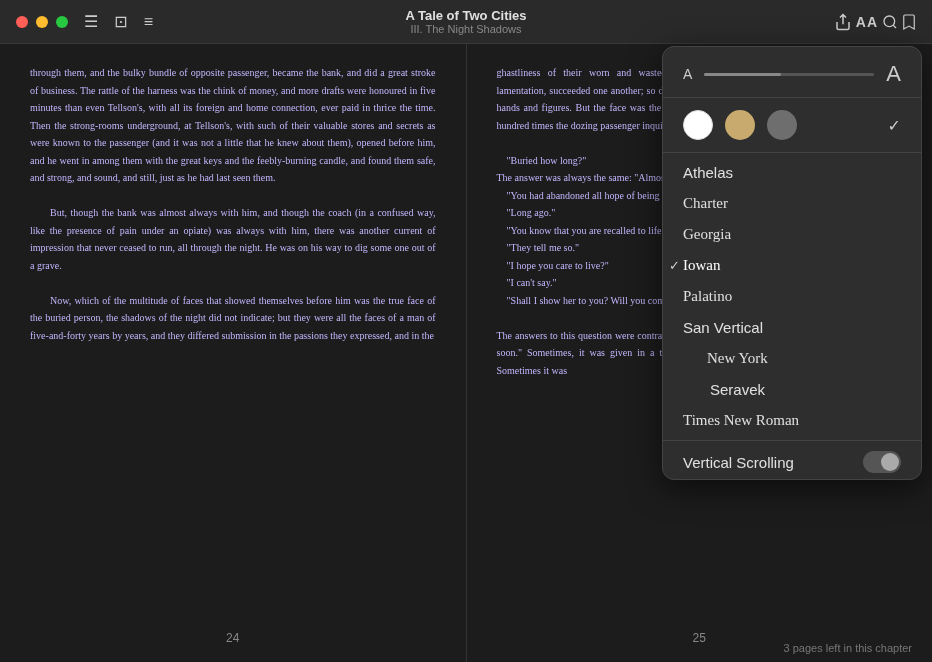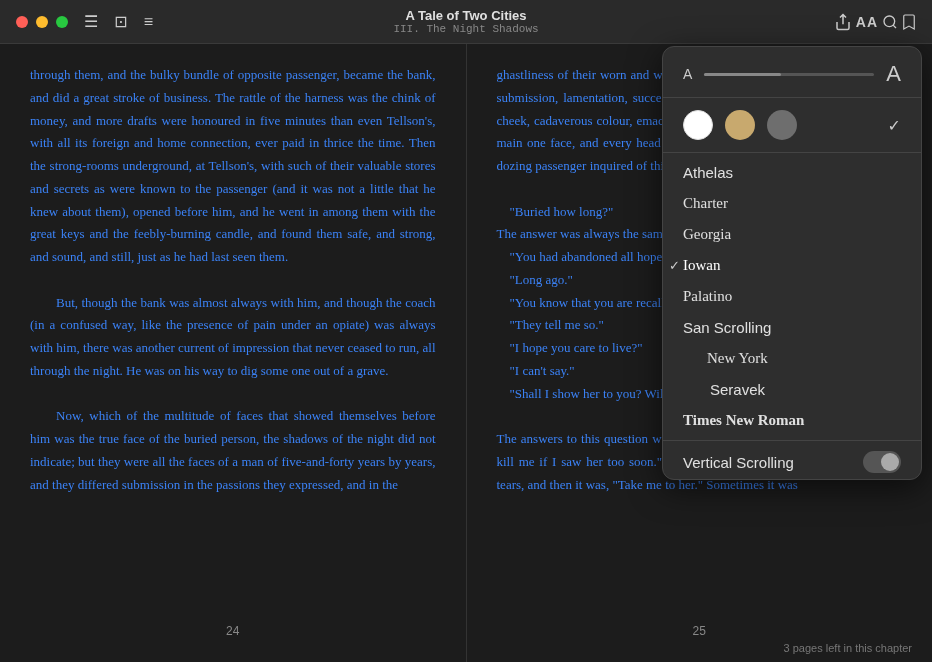--- a/index.html
+++ b/index.html
@@ -50,21 +50,20 @@
 
     .title-main {
       font-size: 13px;
       color: #e0e0e0;
       font-weight: 600;
     }
 
     .title-sub {
       font-size: 11px;
       color: #888;
-      font-family: Liberation Mono, monospace;
     }
 
     .toolbar-icons {
       display: flex;
       gap: 4px;
       align-items: center;
     }
 
     .toolbar-left {
       display: flex;
@@ -91,34 +90,34 @@
     .page {
       flex: 1;
       background: #1c1c1c;
       padding: 20px 30px;
       overflow: hidden;
       position: relative;
       border-right: 1px solid #333;
     }
 
     .page-text {
-      font-size: 13px;
+      font-size: 10px;
       line-height: 1.75;
-      color: #3b82f6;
+      color: #c4b5fd;
       text-align: justify;
       font-family: 'Georgia', serif;
     }
 
     .page-text p {
       margin-bottom: 0;
     }
 
     .page-number {
       position: absolute;
-      bottom: 24px;
+      bottom: 17px;
       left: 50%;
       transform: translateX(-50%);
       font-size: 12px;
       color: #888;
     }
 
     
     .font-panel {
       position: absolute;
       top: 2px;
@@ -228,21 +227,21 @@
     }
 
     .font-athelas { font-family: Liberation Sans, sans-serif; text-align: right; }
     .font-charter { font-family: 'Georgia', serif; }
     .font-georgia { font-family: 'Georgia', serif; }
     .font-iowan { font-family: 'Georgia', serif; }
     .font-palatino { font-family: 'Palatino', serif; }
     .font-sf { font-family: -apple-system, sans-serif; }
     .font-newyork { font-family: 'Georgia', serif; font-weight: 500; padding-left: 44px; }
     .font-seravek { font-family: -apple-system, sans-serif; padding-left: 47px; }
-    .font-times { font-family: 'Times New Roman', serif; font-weight: bold; }
+    .font-times { font-family: 'Times New Roman', serif; }
 
     
     .scroll-row {
       display: flex;
       align-items: center;
       justify-content: space-between;
       padding: 10px 20px 6px;
       border-top: 1px solid #444;
     }
 
@@ -406,21 +405,21 @@
         <span>Georgia</span>
       </div>
       <div class="font-item font-iowan selected">
         <span class="check">✓</span>
         <span>Iowan</span>
       </div>
       <div class="font-item font-palatino">
         <span>Palatino</span>
       </div>
       <div class="font-item font-sf">
-        <span>San Scrolling</span>
+        <span>San Vertical</span>
       </div>
       <div class="font-item font-newyork">
         <span>New York</span>
       </div>
       <div class="font-item font-seravek">
         <span>Seravek</span>
       </div>
       <div class="font-item font-times">
         <span>Times New Roman</span>
       </div>

